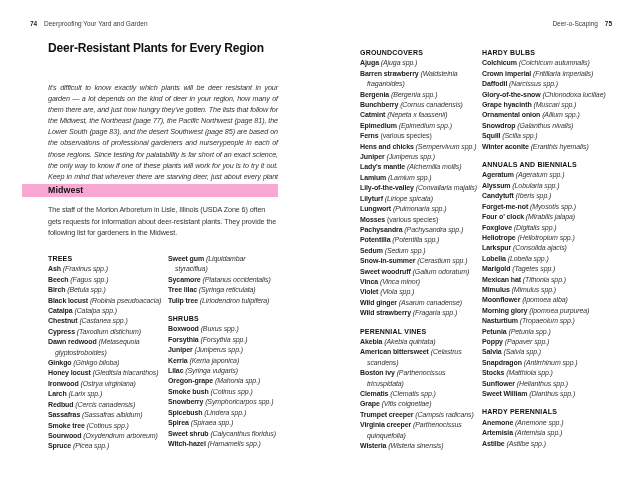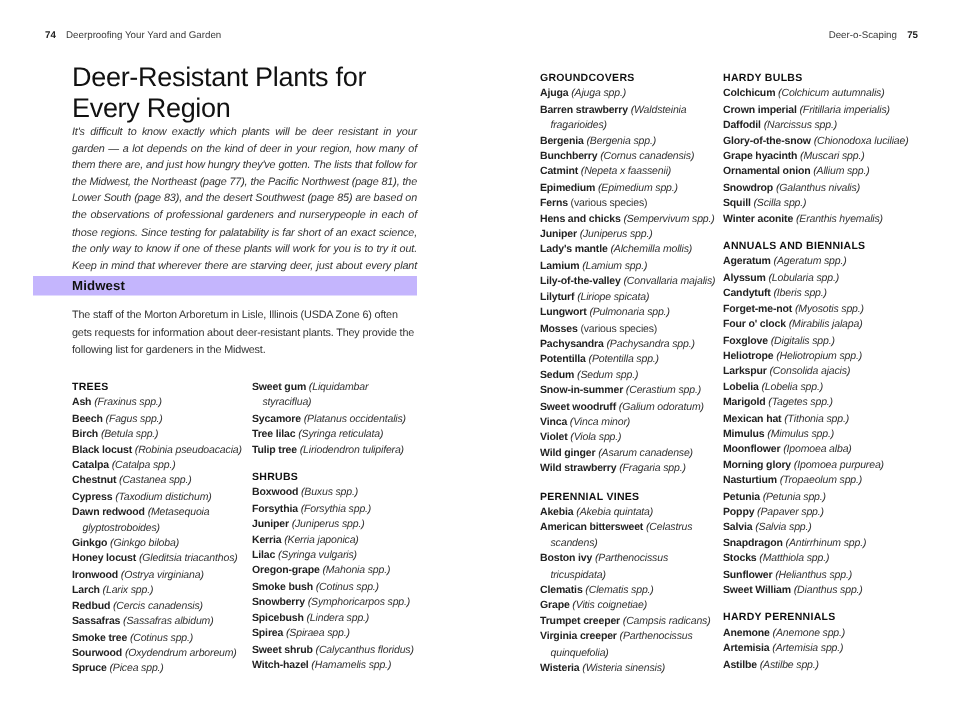--- a/index.html
+++ b/index.html
@@ -18,30 +18,30 @@
     white-space:nowrap;
   }
   .rh-left{left:30px;}
   .rh-right{right:28px;text-align:right;}
   .rh-num{font-weight:bold;color:#1d1d1d;}
   .rh-title{margin:0 5px;color:#3a3a3a;}
 
   
   .page-title{
     position:absolute;left:48px;top:41px;width:240px;
-    font-size:18px;font-weight:normal;color:#111;letter-spacing:-0.2px;
+    font-size:12px;font-weight:bold;color:#111;letter-spacing:-0.2px;
   }
   .intro{
     position:absolute;left:48px;top:82px;width:230px;
     font-size:7.2px;line-height:11.1px;letter-spacing:-0.1px;
     text-align:justify;color:#333;font-style:italic;
   }
   .midwest-bar{
     position:absolute;left:22px;top:184px;width:256px;height:13px;
-    background:#c4b5fd;
+    background:#f9a8d4;
   }
   .midwest-label{
     position:absolute;left:26px;top:1px;
     font-size:8.8px;font-weight:bold;color:#111;letter-spacing:0.1px;
   }
   .section-intro{
     position:absolute;left:48px;top:204px;width:230px;
     font-size:7.2px;line-height:11.6px;letter-spacing:-0.1px;color:#333;
   }
 

